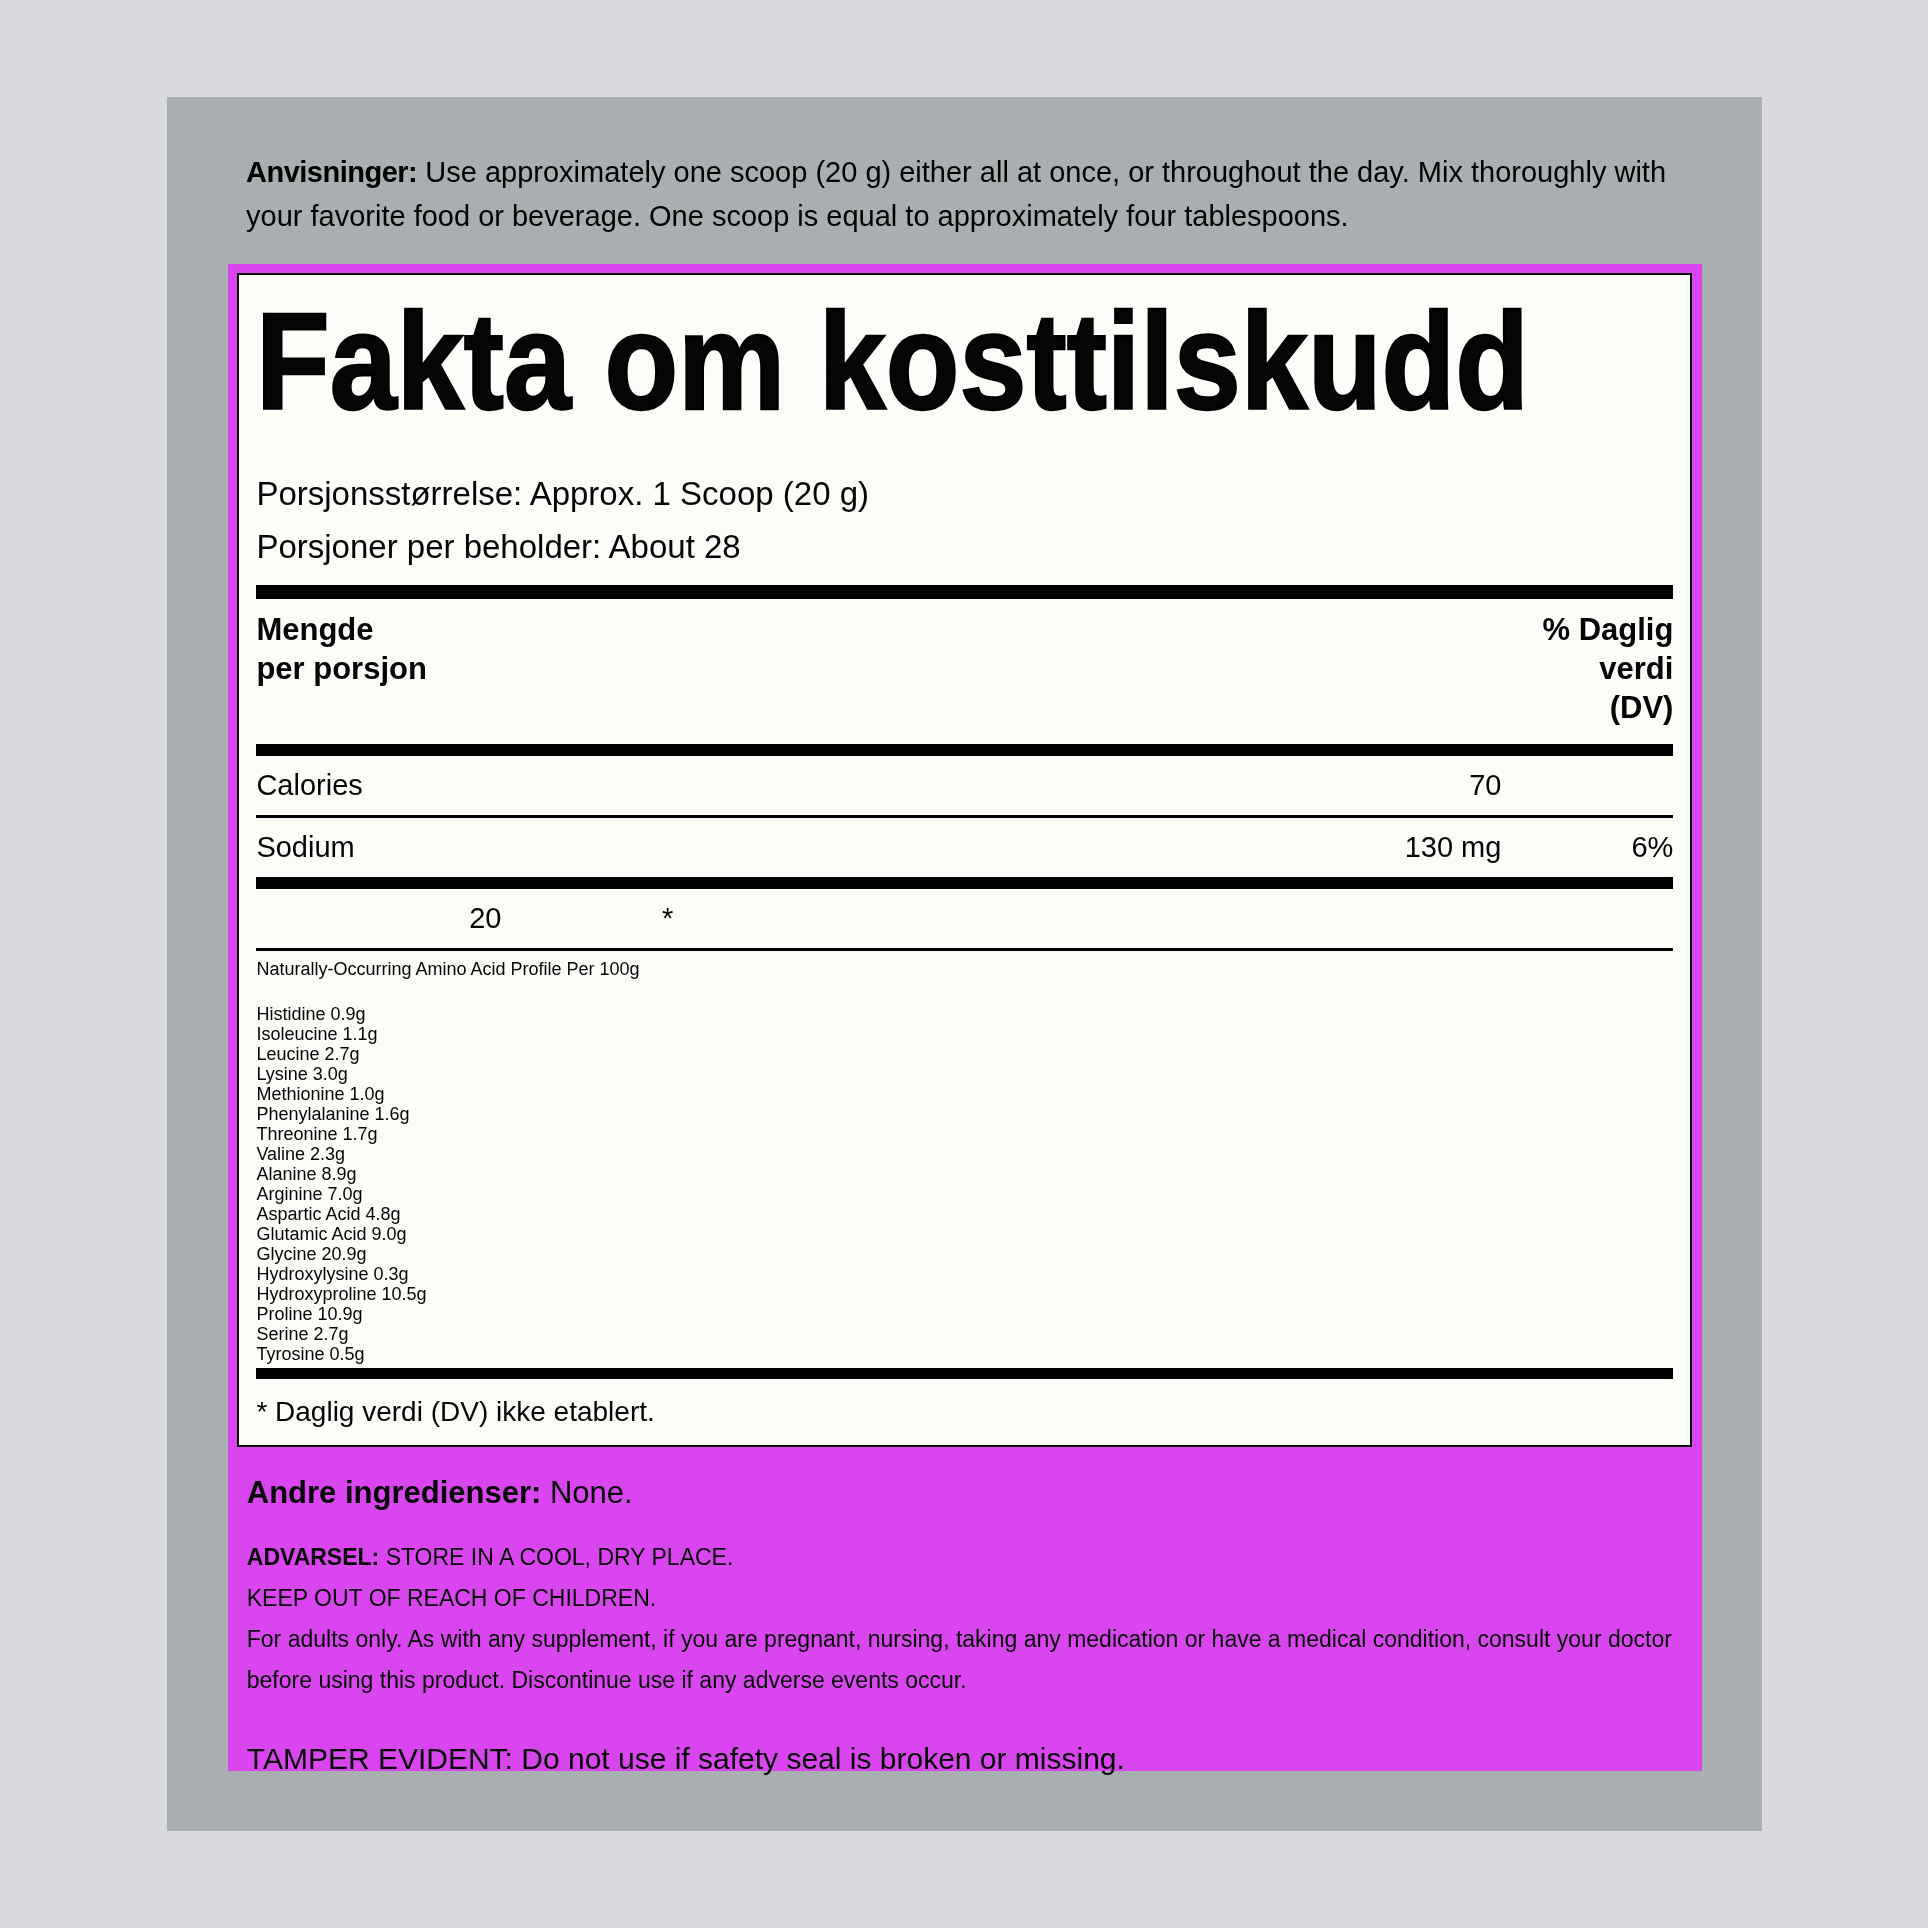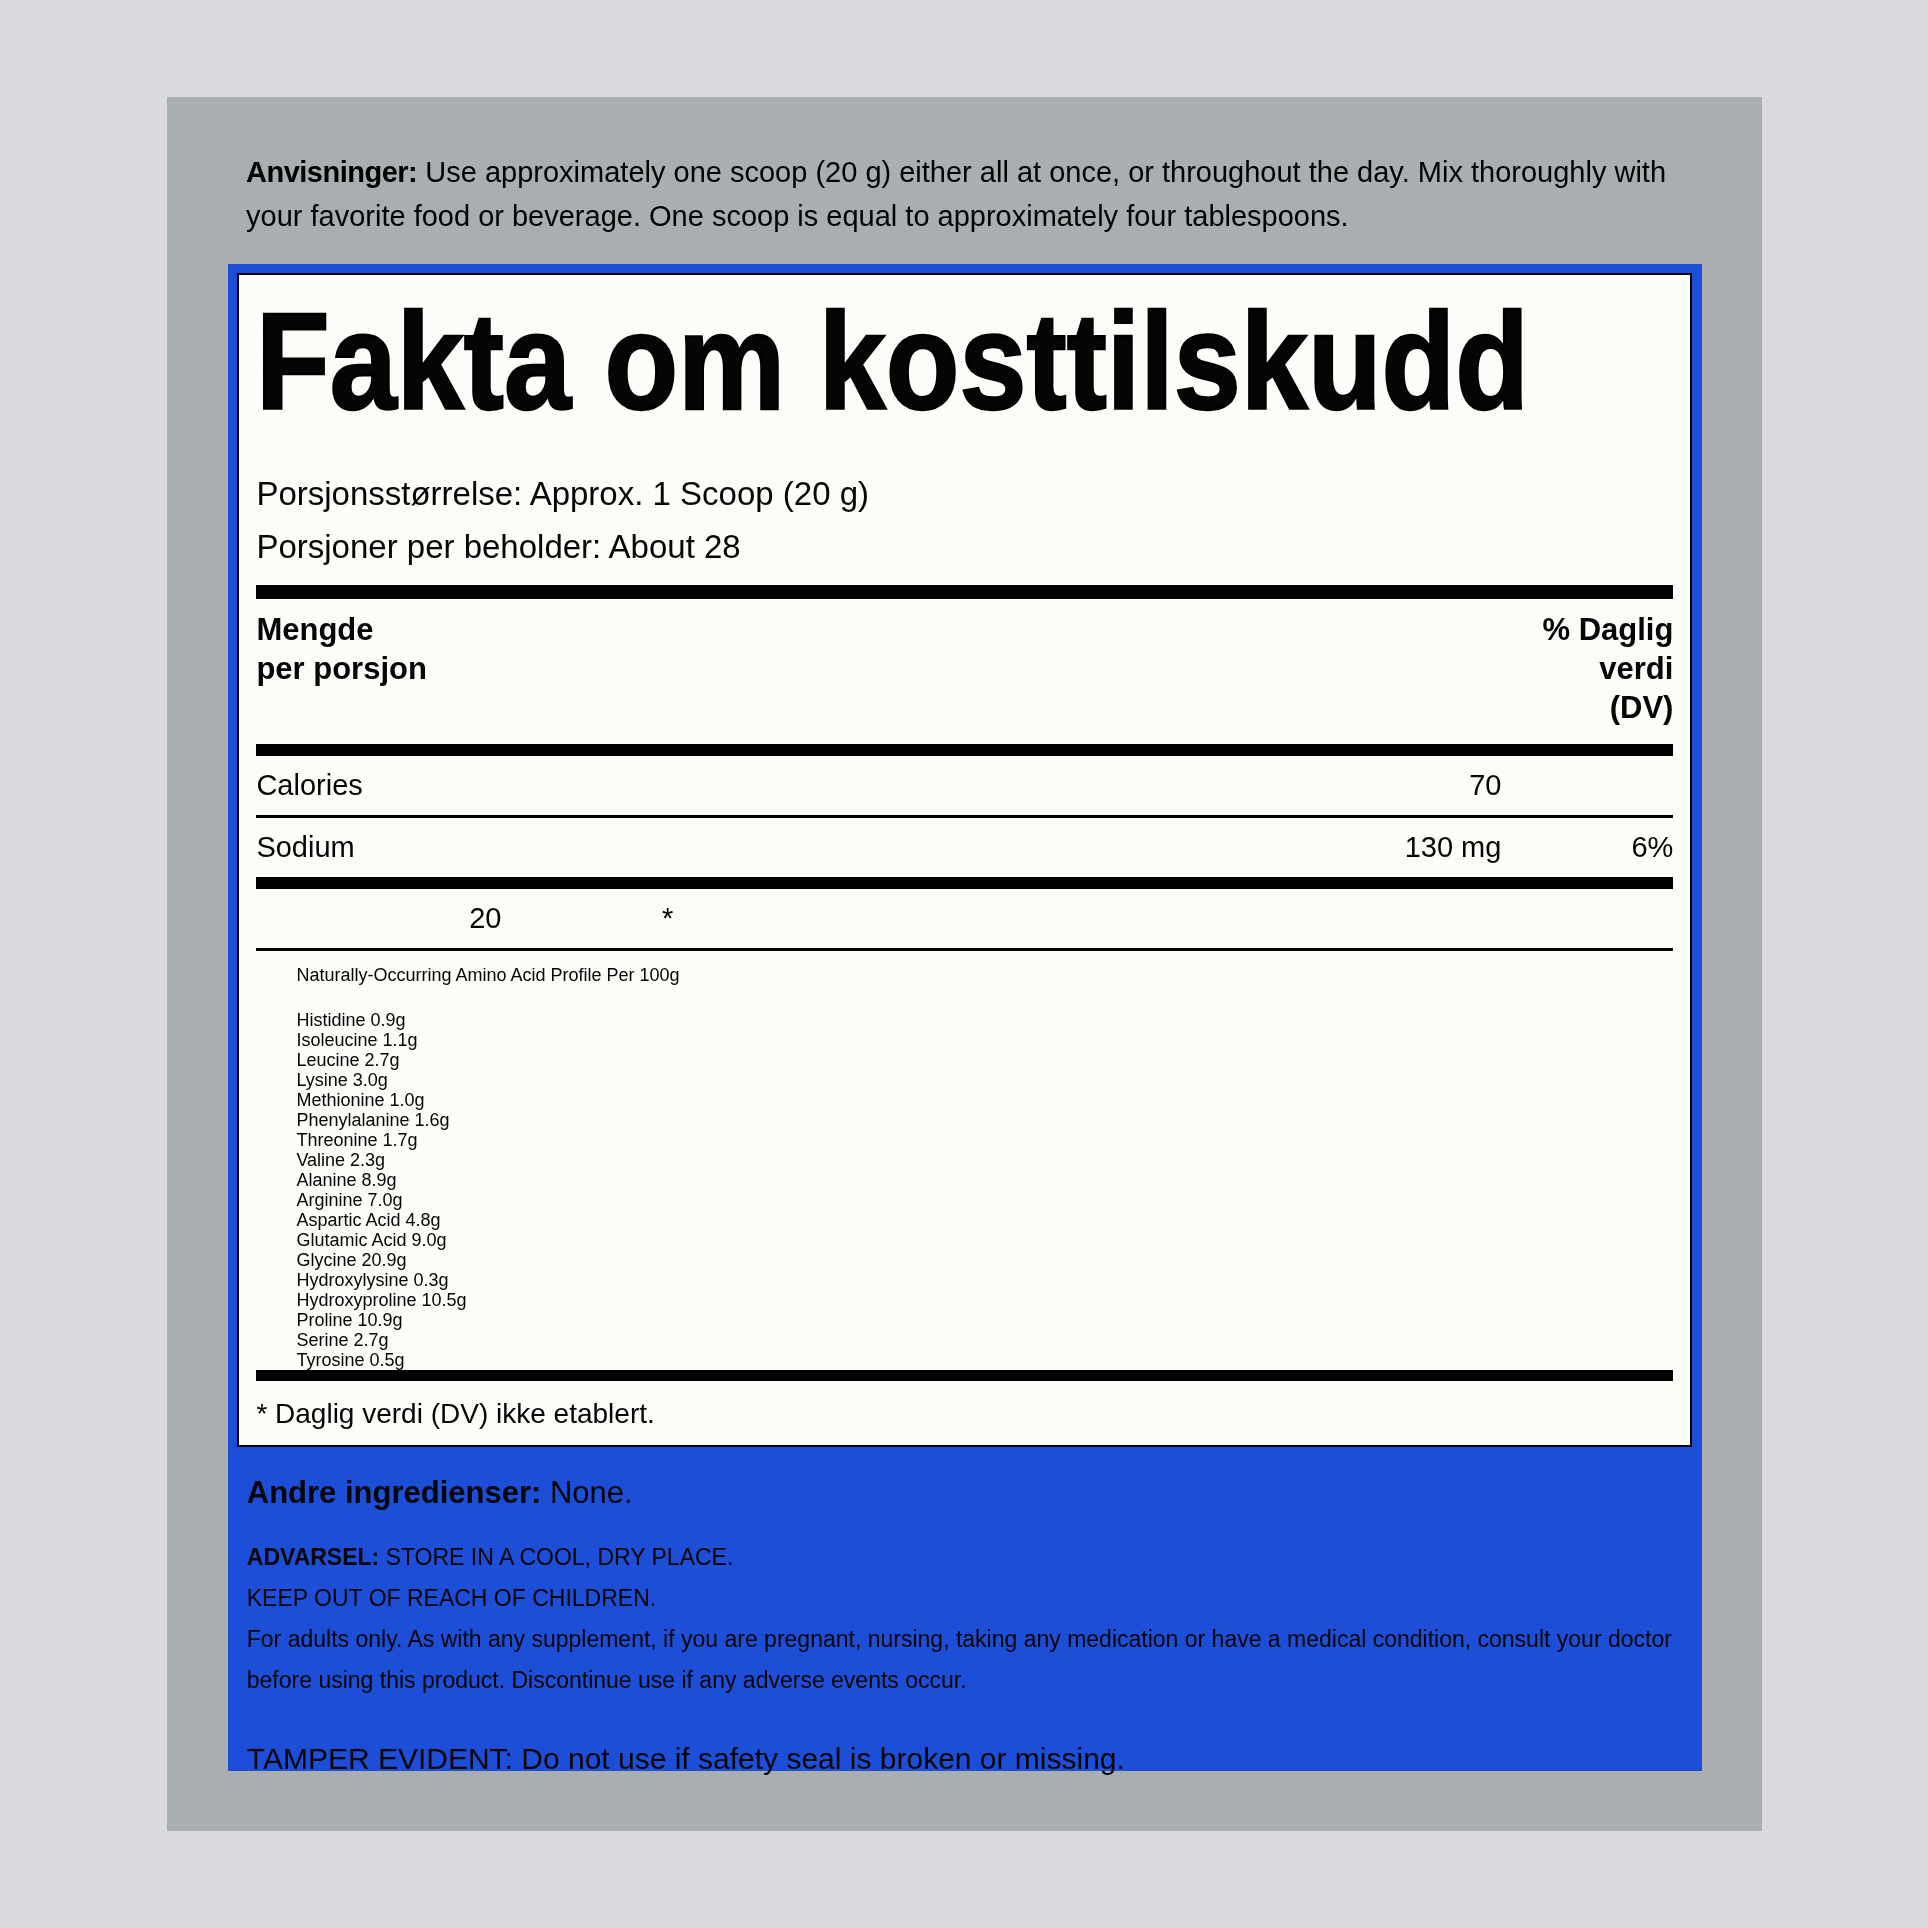--- a/index.html
+++ b/index.html
@@ -16,21 +16,21 @@
     background:#a9aeb1;
   }
   .directions {
     position:absolute; left:79px; top:53px; width:1455px;
     font-size:29px; line-height:44px; color:#000000;
   }
   .directions b { letter-spacing:-0.5px; }
   .white-label {
     position:absolute; left:61px; top:167px;
     width:1474px; height:1507px;
-    background:#1d4ed8; padding:9.4px 9.4px 0 9.4px;
+    background:#d946ef; padding:9.4px 9.4px 0 9.4px;
   }
   .facts-box {
     width:1455px; height:1174px;
     border:2.8px solid #000; background:#fbfdf9;
     padding:9.4px 17px 0 17px;
     display:flex; flex-direction:column;
   }
   .facts-title {
     font-size:137px; font-weight:bold; line-height:1.02;
     white-space:nowrap; transform:scaleX(0.88); transform-origin:0 50%;
@@ -48,21 +48,21 @@
   .thead {
     display:flex; justify-content:space-between;
     font-weight:bold; font-size:31px; line-height:39px;
     padding:11.3px 0 17px 0;
   }
   .thead-right { text-align:right; }
   .nrow { display:flex; align-items:center; font-size:29px; padding:13px 0; }
   .nrow .nname { flex:1; }
   .nrow .namt { width:245px; text-align:right; }
   .nrow .ndv  { width:172px; text-align:right; }
-  .amino { flex:1; font-size:18px; line-height:20px; padding-top:14px;margin-left:40px; }
+  .amino { flex:1; font-size:18px; line-height:20px; padding-top:8px; }
   .amino-head { margin-bottom:24.5px; }
   .footnote { font-size:28px; padding:17px 0 17px 0; }
   .below { padding-left:9.4px; width:1445px; }
   .other { margin-top:28px; font-size:31px; }
   .warning { margin-top:26px; font-size:23px; line-height:41px; }
   .tamper { margin-top:41px; font-size:30px; }
 </style>
 </head>
 <body>
 

